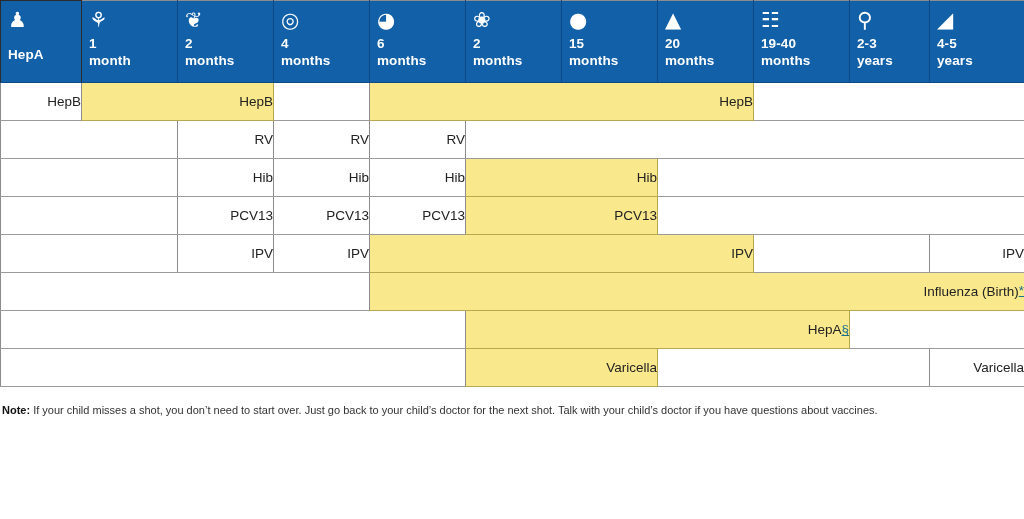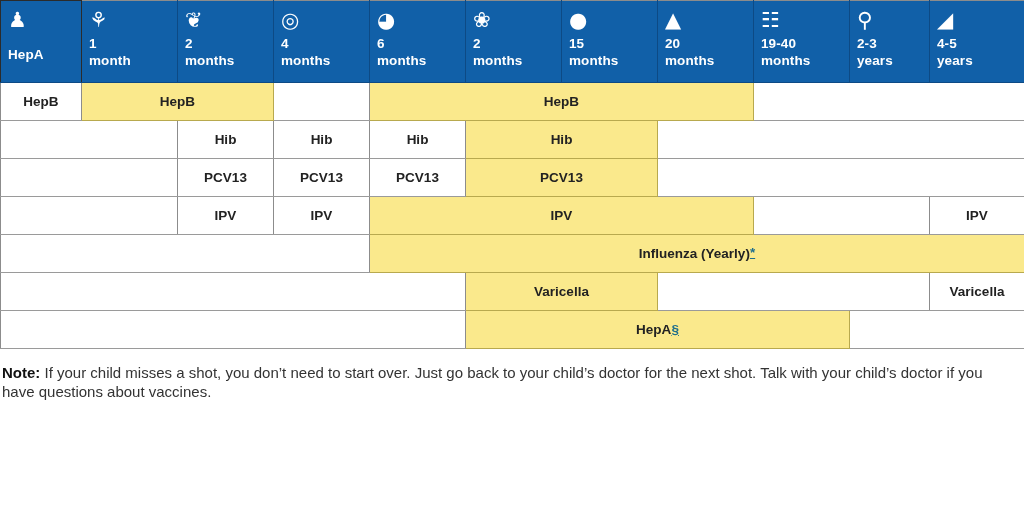--- a/index.html
+++ b/index.html
@@ -76,29 +76,28 @@
     border-right: 1px solid #2b2b2b;
   }
 
   
   .sched-table td {
     height: 38px;
     padding: 0;
     border: 1px solid #8c8c8c;
     border-top-color: #9a9a9a;
     border-bottom-color: #9a9a9a;
-    text-align: center;
+    text-align: right;
     vertical-align: middle;
     font-size: 13.5px;
     color: #222222;
     background: #ffffff;
     box-sizing: border-box;
     overflow: hidden;
     white-space: nowrap;
-    font-weight: bold;
   }
   .sched-table td.hl {
     background: #FAE98C;
     border-color: #b8a94e;
   }
   .sched-table td.blank {
     color: transparent;
   }
 
   
@@ -109,21 +108,21 @@
   }
   .fn.star {
     color: #1f6e8c;
     position: relative;
     top: -1px;
   }
 
   
   .note {
     margin: 14px 2px 0 2px;
-    font-size: 15px;
+    font-size: 11px;
     line-height: 19px;
     color: #333333;
     width: 1012px;
   }
   .note b { color: #111111; }
 
   
   .em { font-family: "DejaVu Sans", sans-serif; }
 </style>
 </head>
@@ -193,20 +192,27 @@
     <tbody>
         <tr>
           <td><span>HepB</span></td>
           <td colspan="2" class="hl"><span>HepB</span></td>
           <td class="blank"></td>
           <td colspan="4" class="hl"><span>HepB</span></td>
           <td colspan="3" class="blank"></td>
         </tr>
         <tr>
           <td colspan="2" class="blank"></td>
+          <td><span>RV</span></td>
+          <td><span>RV</span></td>
+          <td><span>RV</span></td>
+          <td colspan="6" class="blank"></td>
+        </tr>
+        <tr>
+          <td colspan="2" class="blank"></td>
           <td><span>Hib</span></td>
           <td><span>Hib</span></td>
           <td><span>Hib</span></td>
           <td colspan="2" class="hl"><span>Hib</span></td>
           <td colspan="4" class="blank"></td>
         </tr>
         <tr>
           <td colspan="2" class="blank"></td>
           <td><span>PCV13</span></td>
           <td><span>PCV13</span></td>
@@ -217,33 +223,33 @@
         <tr>
           <td colspan="2" class="blank"></td>
           <td><span>IPV</span></td>
           <td><span>IPV</span></td>
           <td colspan="4" class="hl"><span>IPV</span></td>
           <td colspan="2" class="blank"></td>
           <td><span>IPV</span></td>
         </tr>
         <tr>
           <td colspan="4" class="blank"></td>
-          <td colspan="7" class="hl"><span>Influenza (Yearly)</span><a class="fn star" href="#">*</a></td>
+          <td colspan="7" class="hl"><span>Influenza (Birth)</span><a class="fn star" href="#">*</a></td>
+        </tr>
+        <tr>
+          <td colspan="5" class="blank"></td>
+          <td colspan="4" class="hl"><span>HepA</span><a class="fn" href="#">§</a></td>
+          <td colspan="2" class="blank"></td>
         </tr>
         <tr>
           <td colspan="5" class="blank"></td>
           <td colspan="2" class="hl"><span>Varicella</span></td>
           <td colspan="3" class="blank"></td>
           <td><span>Varicella</span></td>
         </tr>
-        <tr>
-          <td colspan="5" class="blank"></td>
-          <td colspan="4" class="hl"><span>HepA</span><a class="fn" href="#">§</a></td>
-          <td colspan="2" class="blank"></td>
-        </tr>
       </tbody>
   </table>
 
   <p class="note">
     <b>Note:</b><span> If your child misses a shot, you don’t need to start over. Just go back to your child’s doctor for the next shot. Talk with your child’s doctor if you have questions about vaccines.</span>
   </p>
 
 </div>
 
 </body></html>

